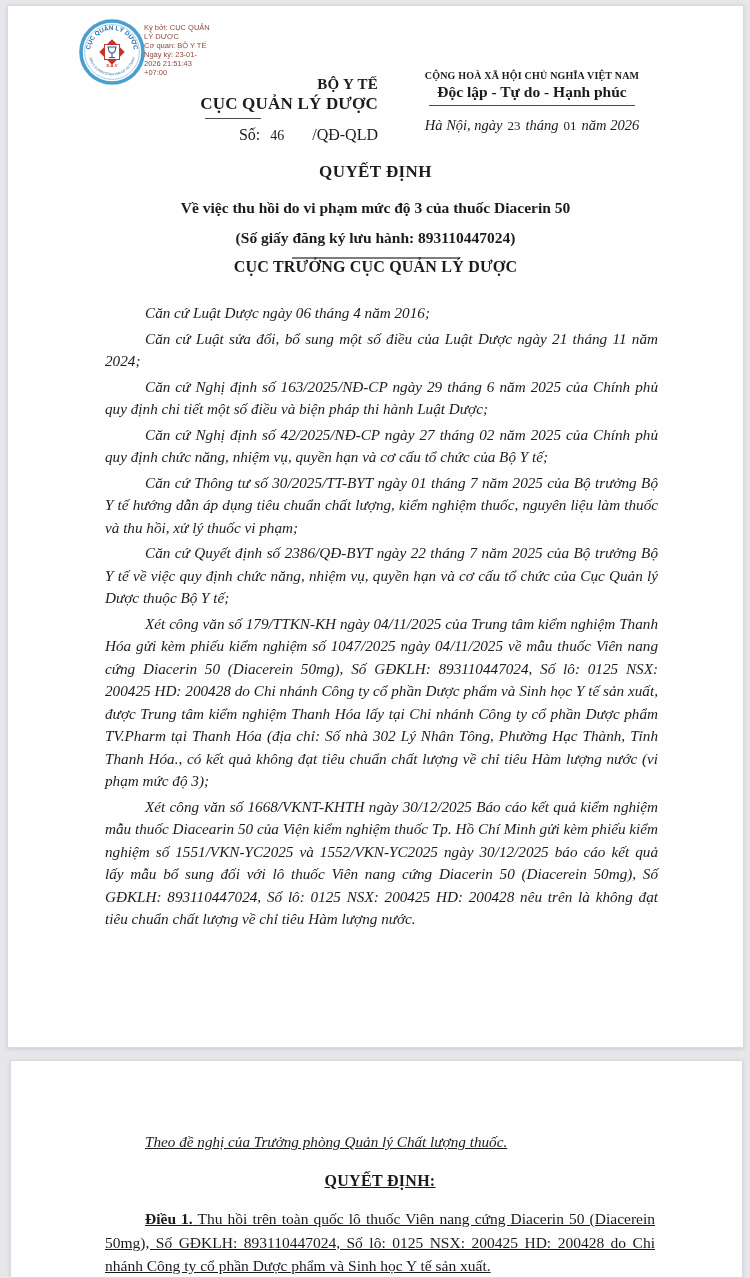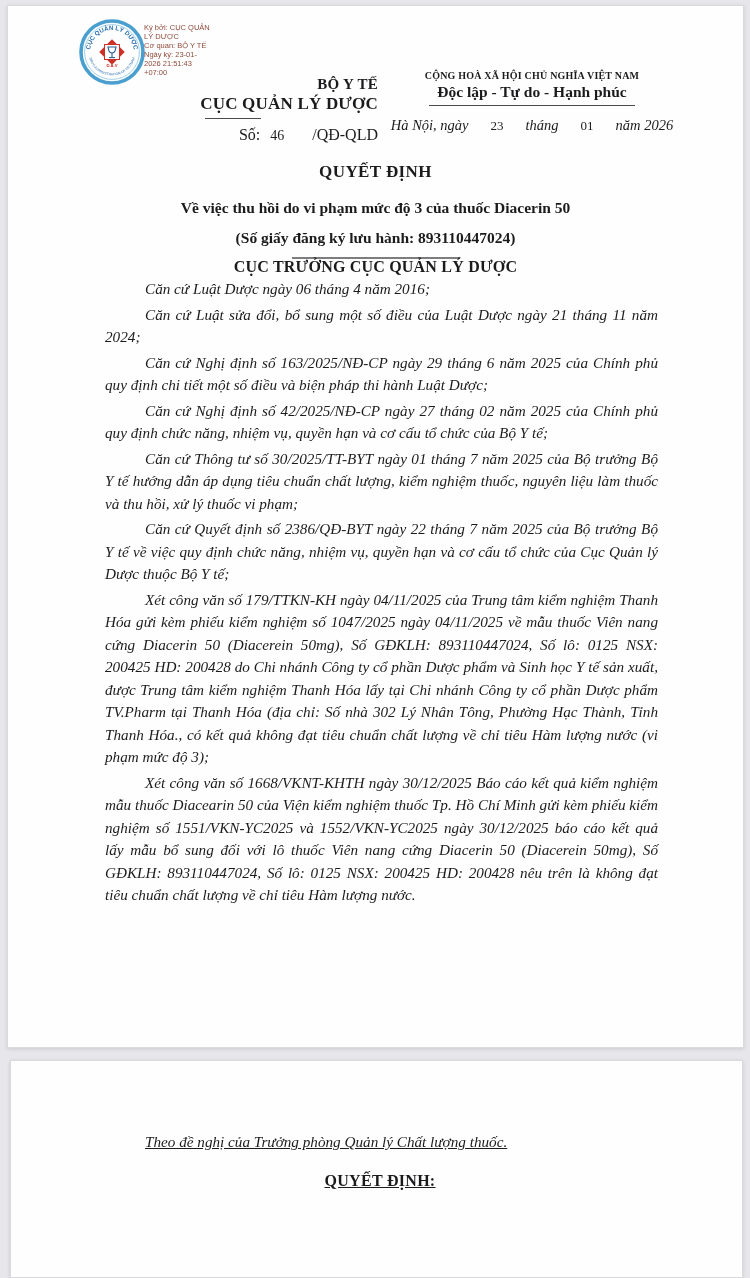--- a/index.html
+++ b/index.html
@@ -31,33 +31,33 @@
   .rule-short{width:56px;height:1px;background:#4a4a4a;margin:4px auto 0;}
   .num-line{font-size:16px;margin-top:7px;}
   .num-line .val{font-size:14px;margin:0 14px 0 10px;}
   .num-line .suffix{margin-left:14px;}
 
   .hdr-right{position:absolute;left:356px;top:64px;width:336px;text-align:center;}
   .hdr-right .country{font-size:10px;font-weight:bold;white-space:nowrap;letter-spacing:.2px;}
   .hdr-right .motto{font-size:15.5px;font-weight:bold;margin-top:2px;}
   .rule-mid{width:206px;height:1px;background:#4a4a4a;margin:4px auto 0;}
   .date-line{font-size:14.5px;font-style:italic;margin-top:11px;white-space:nowrap;}
-  .date-line .val{font-style:normal;font-size:13px;margin:0 22px;}
+  .date-line .val{font-style:normal;font-size:13px;margin:0 5px;}
 
   
   .title-block{position:absolute;left:0;top:156px;width:100%;text-align:center;}
   .title-main{font-size:17px;font-weight:bold;letter-spacing:.4px;}
   .title-subject{font-size:15.5px;font-weight:bold;margin-top:17px;}
   .title-reg{font-size:15.5px;font-weight:bold;margin-top:12px;}
   .rule-title{width:168px;height:2px;background:#7d7d80;margin:10px auto 0;}
   .authority{position:absolute;left:0;top:252px;width:100%;text-align:center;
     font-size:16px;font-weight:bold;letter-spacing:.2px;}
 
   
-  .body1{position:absolute;left:97px;top:272px;width:553px;}
+  .body1{position:absolute;left:97px;top:296px;width:553px;}
   .body1 p{
     margin:0 0 3px;font-size:15.2px;line-height:22.5px;
     font-style:italic;text-align:justify;text-indent:40px;
   }
   
   .body2{margin:72px 0 0;padding:0 87px 0 94px;text-decoration:underline;}
   .proposal{font-size:15.2px;font-style:italic;text-indent:40px;margin:0;}
   .decide-heading{text-align:center;font-size:16px;font-weight:bold;margin:21px 0 0;letter-spacing:.3px;}
   .article{font-size:15.5px;line-height:23.5px;text-align:justify;text-indent:40px;margin:17px 0 0;}
   .article .art-label{font-weight:bold;}
@@ -132,15 +132,16 @@
     <p>Căn cứ Quyết định số 2386/QĐ-BYT ngày 22 tháng 7 năm 2025 của Bộ trưởng Bộ Y tế về việc quy định chức năng, nhiệm vụ, quyền hạn và cơ cấu tổ chức của Cục Quản lý Dược thuộc Bộ Y tế;</p>
     <p>Xét công văn số 179/TTKN-KH ngày 04/11/2025 của Trung tâm kiểm nghiệm Thanh Hóa gửi kèm phiếu kiểm nghiệm số 1047/2025 ngày 04/11/2025 về mẫu thuốc Viên nang cứng Diacerin 50 (Diacerein 50mg), Số GĐKLH: 893110447024, Số lô: 0125  NSX: 200425  HD: 200428 do Chi nhánh Công ty cổ phần Dược phẩm và Sinh học Y tế sản xuất, được Trung tâm kiểm nghiệm Thanh Hóa lấy tại Chi nhánh Công ty cổ phần Dược phẩm TV.Pharm tại Thanh Hóa (địa chỉ: Số nhà 302 Lý Nhân Tông,  Phường Hạc Thành, Tỉnh Thanh Hóa., có kết quả không đạt tiêu chuẩn chất lượng về chỉ tiêu Hàm lượng nước (vi phạm mức độ 3);</p>
     <p>Xét công văn số 1668/VKNT-KHTH ngày 30/12/2025 Báo cáo kết quả kiểm nghiệm mẫu thuốc Diacearin 50 của Viện kiểm nghiệm thuốc Tp. Hồ Chí Minh gửi kèm phiếu kiểm nghiệm số 1551/VKN-YC2025 và 1552/VKN-YC2025 ngày 30/12/2025 báo cáo kết quả lấy mẫu bổ sung đối với lô thuốc Viên nang cứng Diacerin 50 (Diacerein 50mg), Số GĐKLH: 893110447024, Số lô: 0125 NSX: 200425  HD: 200428  nêu trên là không đạt tiêu chuẩn chất lượng về chỉ tiêu Hàm lượng nước.</p>
   </div>
 </div>
 
 <div class="page" id="page2">
   <div class="body2">
     <p class="proposal">Theo đề nghị của Trưởng phòng Quản lý Chất lượng thuốc.</p>
     <p class="decide-heading">QUYẾT ĐỊNH:</p>
+    <p class="article"><span class="art-label">Điều 1.</span><span> Thu hồi trên toàn quốc lô thuốc Viên nang cứng Diacerin 50 (Diacerein 50mg), Số GĐKLH: 893110447024, Số lô: 0125  NSX: 200425  HD: 200428 do Chi nhánh Công ty cổ phần Dược phẩm và Sinh học Y tế sản xuất.</span></p>
 
   </div>
 </div>
 
 </body></html>

